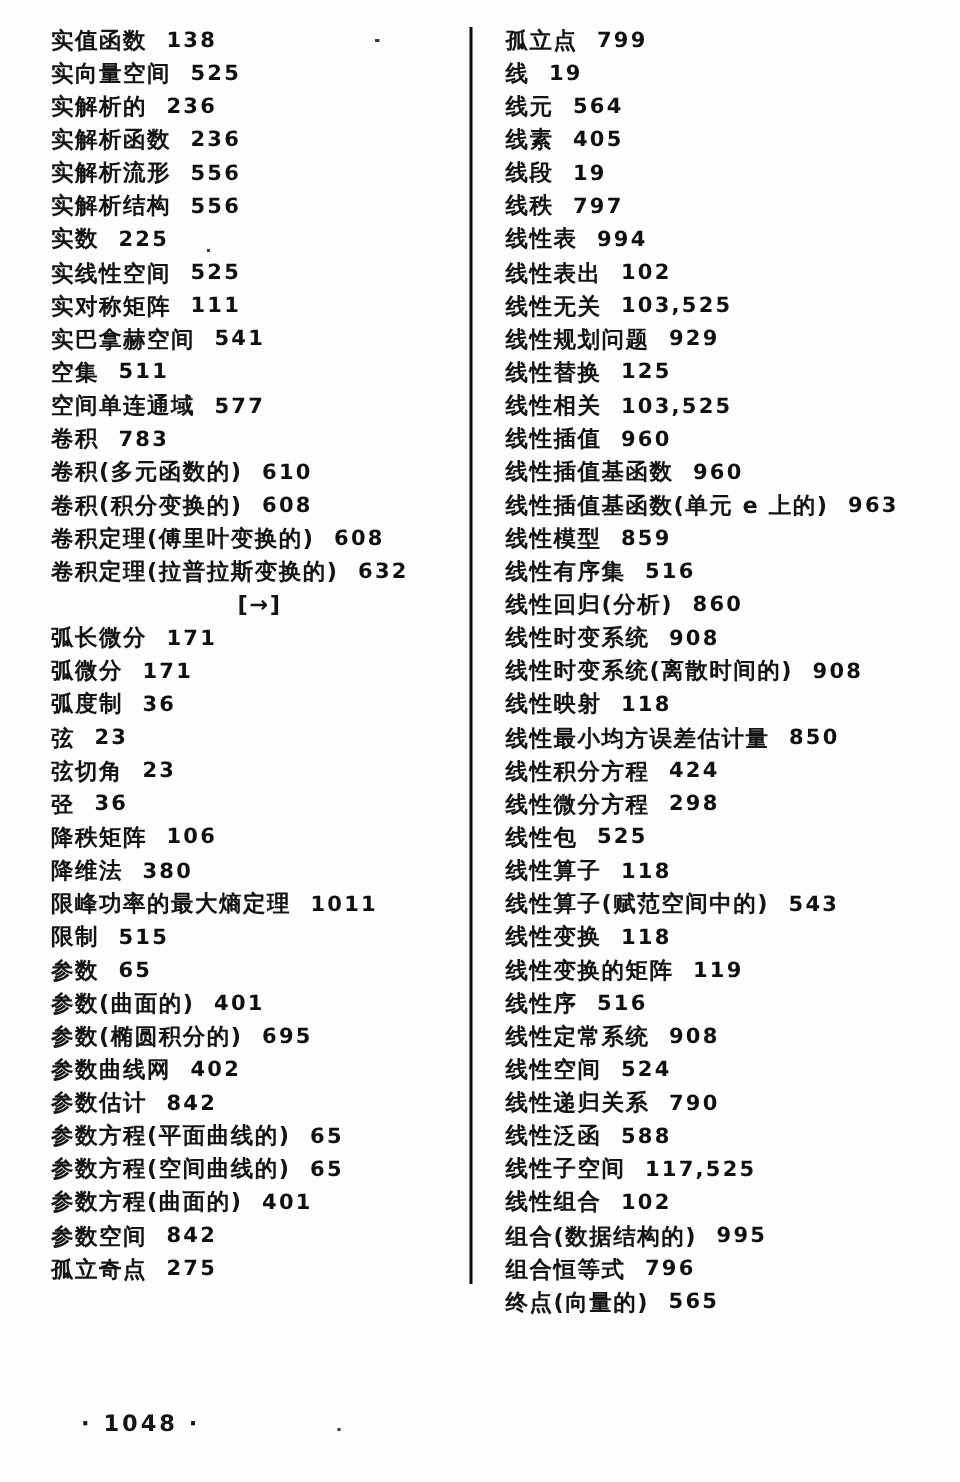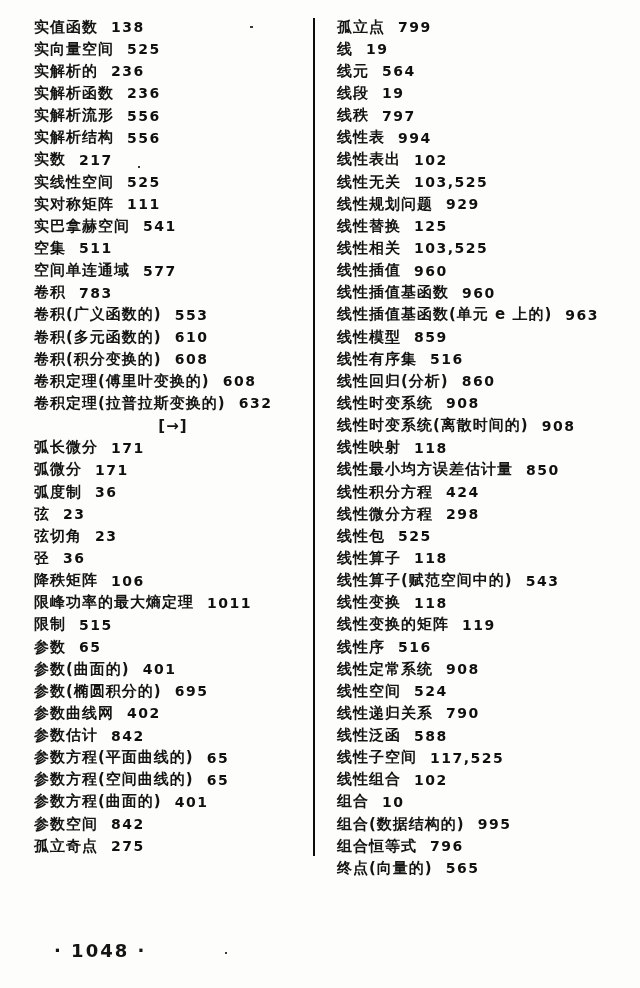--- a/index.html
+++ b/index.html
@@ -52,21 +52,21 @@
     left: 313px;
     top: 18px;
     width: 2px;
     height: 838px;
     background: #0c0c0c;
   }
   .footer {
     position: absolute;
     left: 54px;
     top: 940px;
-    font-size: 18px;
+    font-size: 15px;
     font-weight: 700;
     letter-spacing: 2px;
     color: #141414;
   }
   
   .speck {
     position: absolute;
     background: #3a3a3a;
     width: 3px;
     height: 2px;
@@ -100,21 +100,21 @@
       <div class="row">
         <span class="term">实解析流形</span>
         <span class="pages">556</span>
       </div>
       <div class="row">
         <span class="term">实解析结构</span>
         <span class="pages">556</span>
       </div>
       <div class="row">
         <span class="term">实数</span>
-        <span class="pages">217</span>
+        <span class="pages">225</span>
       </div>
       <div class="row">
         <span class="term">实线性空间</span>
         <span class="pages">525</span>
       </div>
       <div class="row">
         <span class="term">实对称矩阵</span>
         <span class="pages">111</span>
       </div>
       <div class="row">
@@ -127,24 +127,20 @@
       </div>
       <div class="row">
         <span class="term">空间单连通域</span>
         <span class="pages">577</span>
       </div>
       <div class="row">
         <span class="term">卷积</span>
         <span class="pages">783</span>
       </div>
       <div class="row">
-        <span class="term">卷积(广义函数的)</span>
-        <span class="pages">553</span>
-      </div>
-      <div class="row">
         <span class="term">卷积(多元函数的)</span>
         <span class="pages">610</span>
       </div>
       <div class="row">
         <span class="term">卷积(积分变换的)</span>
         <span class="pages">608</span>
       </div>
       <div class="row">
         <span class="term">卷积定理(傅里叶变换的)</span>
         <span class="pages">608</span>
@@ -178,20 +174,24 @@
       </div>
       <div class="row">
         <span class="term">弪</span>
         <span class="pages">36</span>
       </div>
       <div class="row">
         <span class="term">降秩矩阵</span>
         <span class="pages">106</span>
       </div>
       <div class="row">
+        <span class="term">降维法</span>
+        <span class="pages">380</span>
+      </div>
+      <div class="row">
         <span class="term">限峰功率的最大熵定理</span>
         <span class="pages">1011</span>
       </div>
       <div class="row">
         <span class="term">限制</span>
         <span class="pages">515</span>
       </div>
       <div class="row">
         <span class="term">参数</span>
         <span class="pages">65</span>
@@ -243,20 +243,24 @@
       </div>
       <div class="row">
         <span class="term">线</span>
         <span class="pages">19</span>
       </div>
       <div class="row">
         <span class="term">线元</span>
         <span class="pages">564</span>
       </div>
       <div class="row">
+        <span class="term">线素</span>
+        <span class="pages">405</span>
+      </div>
+      <div class="row">
         <span class="term">线段</span>
         <span class="pages">19</span>
       </div>
       <div class="row">
         <span class="term">线秩</span>
         <span class="pages">797</span>
       </div>
       <div class="row">
         <span class="term">线性表</span>
         <span class="pages">994</span>
@@ -369,24 +373,20 @@
         <span class="term">线性泛函</span>
         <span class="pages">588</span>
       </div>
       <div class="row">
         <span class="term">线性子空间</span>
         <span class="pages">117,525</span>
       </div>
       <div class="row">
         <span class="term">线性组合</span>
         <span class="pages">102</span>
-      </div>
-      <div class="row">
-        <span class="term">组合</span>
-        <span class="pages">10</span>
       </div>
       <div class="row">
         <span class="term">组合(数据结构的)</span>
         <span class="pages">995</span>
       </div>
       <div class="row">
         <span class="term">组合恒等式</span>
         <span class="pages">796</span>
       </div>
       <div class="row">

